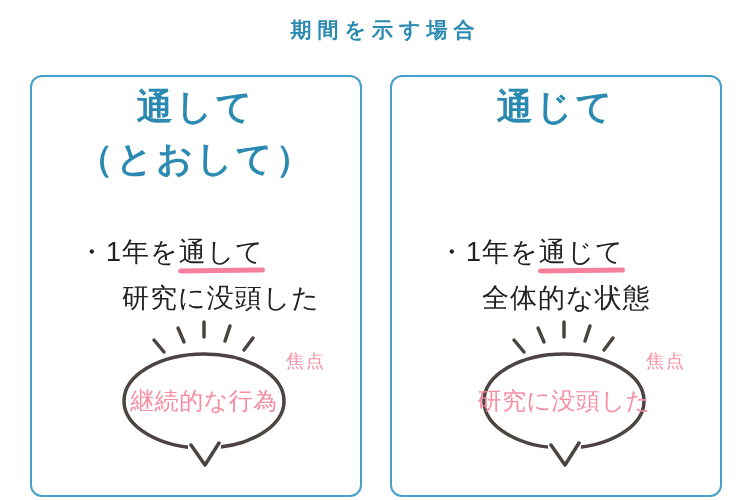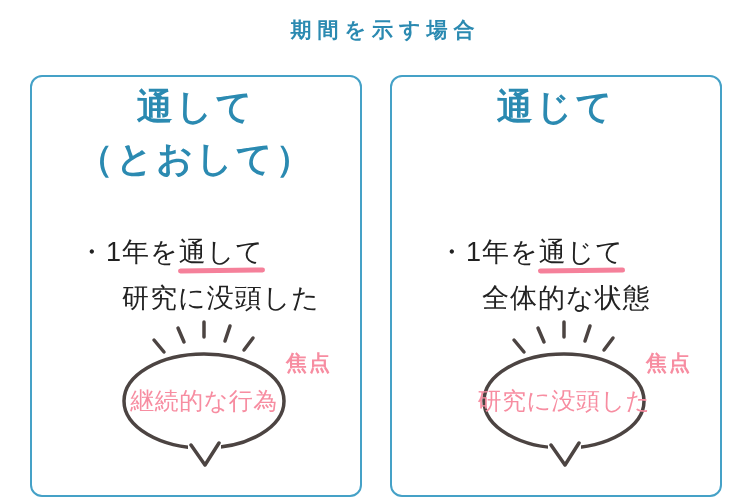--- a/index.html
+++ b/index.html
@@ -49,21 +49,21 @@
     position:absolute;left:62px;top:240px;width:220px;height:150px;
     color:var(--bubble-outline);
   }
   .bubble-label{
     position:absolute;left:172px;top:324px;transform:translate(-50%,-50%);
     font-size:24px;font-weight:normal;color:var(--pink);
     letter-spacing:0.5px;white-space:nowrap;
   }
   .focus-label{
     position:absolute;left:254px;top:272px;
-    font-size:21px;font-weight:bold;color:var(--pink);
+    font-size:18px;font-weight:normal;color:var(--pink);
     letter-spacing:2px;white-space:nowrap;
   }
 </style>
 </head>
 <body>
 
 <div class="stage">
 
   <div class="page-title">期間を示す場合</div>
 

